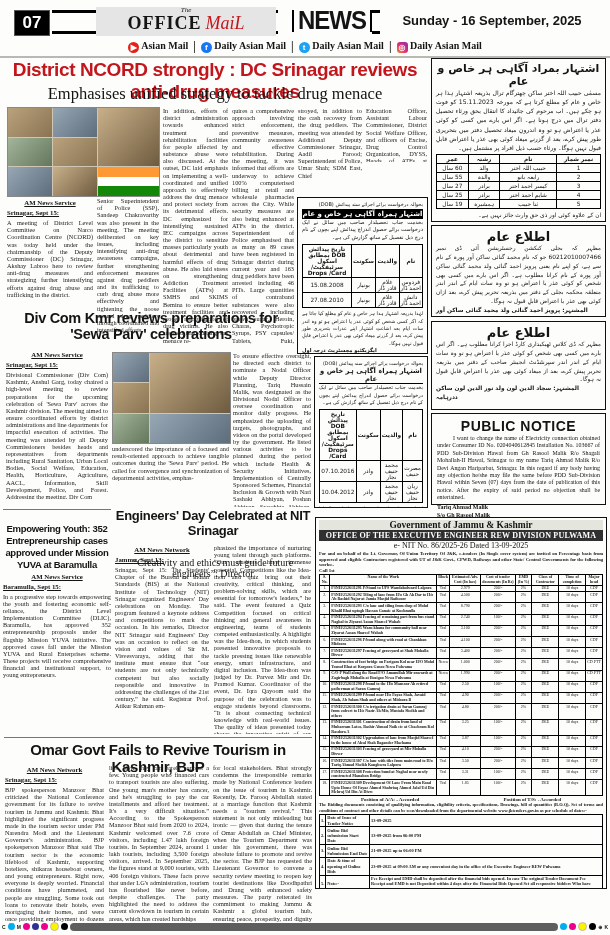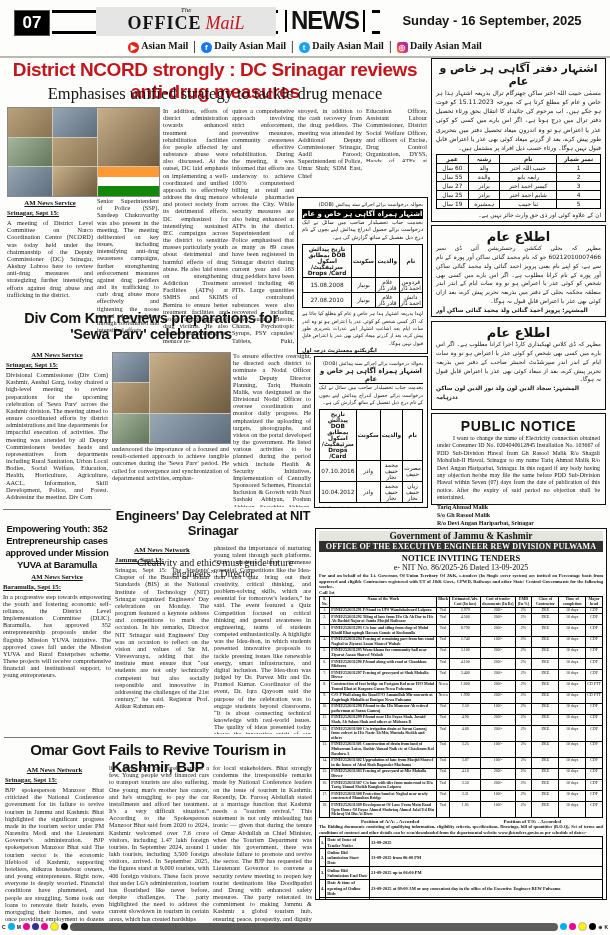--- a/index.html
+++ b/index.html
@@ -13,21 +13,21 @@
   .dateline{font-weight:bold;text-decoration:underline;font-size:6.8px;margin-bottom:3px;}
   .center{text-align:center;}
   
   #pageno{left:14px;top:10px;width:34px;height:24px;background:#000;color:#fff;
           font-size:17px;font-weight:bold;text-align:center;line-height:24px;border:1px solid #555;}
   .mast-rule{left:52px;width:552px;height:3px;background:#000;}
   #logo{left:96px;top:7px;width:180px;height:29px;background:#e5e5e5;text-align:center;line-height:1;}
   #logo .the{font-size:7px;font-style:italic;display:block;}
   #logo .asian{font-size:18px;font-weight:bold;letter-spacing:1px;}
   #logo .mail{font-size:18px;font-weight:normal;font-style:italic;}
-  #news-banner{left:278px;top:6px;width:94px;height:30px;background:#fdfdfb;display:flex;align-items:center;justify-content:center;gap:4px;}
+  #news-banner{left:278px;top:6px;width:94px;height:30px;background:#fdfdfb;display:flex;align-items:center;justify-content:flex-end;gap:4px;}
   #news-banner .bar{width:2px;height:22px;background:#000;}
   #news-banner .news{font-size:24px;font-weight:bold;letter-spacing:-1px;transform:scaleY(1.05);}
   #date-banner{left:380px;top:8px;width:224px;height:26px;background:#fdfdfb;
                font-size:13px;font-weight:bold;text-align:center;line-height:26px;}
   #social{left:0;top:38px;width:610px;height:16px;display:flex;align-items:center;justify-content:center;gap:5px;font-size:10px;font-weight:bold;}
   .soc-sep{font-size:12px;font-weight:bold;color:#222;}
   .soc-ic{display:inline-block;width:11px;height:11px;border-radius:50%;color:#fff;font-size:8px;
           line-height:11px;text-align:center;vertical-align:-1px;font-family:"Liberation Sans",sans-serif;}
   #divider-top{left:0;top:56px;width:610px;height:2px;background:#b9b9b4;}
   
@@ -230,21 +230,21 @@
   <div class="abs sans art-headline" style="left:4px;top:737px;width:308px;font-size:15px;border-top:1px solid #777;padding-top:3px;">Omar Govt Fails to Revive Tourism in Kashmir, BJP</div>
   <div class="abs" style="left:5px;top:764px;width:99px;height:168px;">
     <div class="byline">AM News Network</div>
     <div class="dateline">Srinagar, Sept 15:</div>
     <div class="bodytxt" style="height:138px">BJP spokesperson Manzoor Bhat criticized the National Conference government for its failure to revive tourism in Jammu and Kashmir. Bhat highlighted the significant progress made in the tourism sector under PM Narendra Modi and the Lieutenant Governor's administration. BJP spokesperson Manzoor Bhat said The tourism sector is the economic lifeblood of Kashmir, supporting hoteliers, shikaras houseboat owners, and young entrepreneurs. Right now, everyone is deeply worried. Financial conditions have plummeted, and people are struggling. Some took out loans to renovate their hotels, even mortgaging their homes, and were once providing employment to dozens of fami-</div>
   </div>
   <div class="abs bodytxt" style="left:109px;top:764px;width:100px;height:158px;">lies. Now, they can barely support a few. Young people who financed cars to transport tourists are also suffering. One young man's mother has cancer, and he's struggling to pay the car installments and afford her treatment. It's a very difficult situation.” According to the Spokesperson Manzoor Bhat said from 2020 to 2024, Kashmir welcomed over 7.6 crore visitors, including 1.47 lakh foreign tourists. In September 2024, around 1 lakh tourists, including 3,500 foreign visitors, arrived. In September 2025, the figures stand at 9,000 tourists, with 406 foreign visitors. These facts prove that under LG's administration, tourism has flourished like never before, despite challenges. The party highlighted the need to address the current slowdown in tourism in certain areas, which has created hardships</div>
   <div class="abs bodytxt" style="left:213px;top:764px;width:99px;height:158px;">for local stakeholders. Bhat strongly condemns the irresponsible remarks made by National Conference leaders on the issue of tourism in Kashmir. Recently, Dr. Farooq Abdullah stated at a marriage function that Kashmir needs a “tourism revival.” This statement is not only misleading but ironic — given that during the tenure of Omar Abdullah as Chief Minister, when the Tourism Department was under his government, there was absolute failure to promote and revive the sector. The BJP has requested the Lieutenant Governor to convene a security review meeting to reopen key tourist destinations like Doodhpathri and Drang with enhanced safety measures. The party reiterated its commitment to making Jammu &amp; Kashmir a global tourism hub, ensuring peace, prosperity, and dignity for all citizens.</div>
 
   <div class="abs urdu-box" style="left:431px;top:58px;width:175px;height:164px;">
-    <div class="urdu-title" style="font-size:11px;">اشتہار دفتر آگاہی ہر خاص و عام</div>
+    <div class="urdu-title" style="font-size:11px;">اشتہار بمراد آگاہی ہر خاص و عام</div>
     <div class="urdu" style="font-size:6.1px">مسمٰی حبیب اللہ اختر ساکن چھترگام ترال بذریعہ اشتہار ہذا ہر خاص و عام کو مطلع کرتا ہے کہ مورخہ 15.11.2023 کو فوت ہو چکے ہیں۔ اب مرحوم کی جائیداد کا انتقال بحق ورثاء تحصیل دفتر ترال میں درج ہونا ہے۔ اگر اس بارے میں کسی کو کوئی عذر یا اعتراض ہو تو وہ اندرونِ میعاد تحصیل دفتر میں بتحریری طور پیش کرے، بعد از گزرنے میعاد کوئی بھی عذر یا اعتراض قابلِ قبول نہیں ہوگا۔ ورثاء حسب ذیل افراد پر مشتمل ہیں۔</div>
     <table class="urdu-table">
       <thead>
           <tr>
             <th>نمبر شمار</th>
             <th>نام</th>
             <th>رشتہ</th>
             <th>عمر</th>
           </tr>
         </thead>
@@ -300,24 +300,23 @@
   <div class="abs" id="public-notice" style="left:431px;top:413px;width:175px;height:92px;">
     <div class="pn-title sans">PUBLIC NOTICE</div>
     <div class="pn-body">I want to change the name of Electricity connection obtained under Consumer ID No. 0204040612845 Installation No. 103667 of PDD Sub-Division Hawal from Gh Rasool Malik R/o Shagali Mohallah-II Hawal, Srinagar to my name Tariq Ahmad Malik R/o Devi Angan Hariparbat, Srinagar. In this regard if any body having any objection he/she may file the same before PDD Sub-Division Hawal within Seven (07) days from the date of publication of this notice. After the expiry of said period no objection shall be entertained.</div>
     <div class="pn-sign">
       <div>Tariq Ahmad Malik</div>
       <div>S/o Gh Rasool Malik</div>
       <div>R/o Devi Angan Hariparbat, Srinagar</div>
     </div>
   </div>
 
-  <div class="abs" id="tender" style="left:315px;top:528px;width:292px;height:372px;">
+  <div class="abs" id="tender" style="left:315px;top:517px;width:292px;height:372px;">
     <div class="gov serif">Government of Jammu &amp; Kashmir</div>
     <div class="office serif">OFFICE OF THE EXECUTIVE ENGINEER REW DIVISION PULWAMA</div>
-    <div class="nit1 serif">NOTICE INVITING TENDERS</div>
     <div class="nit2 serif">e- NIT No. 86/2025-26 Dated 13-09-2025</div>
     <div class="intro">For and on behalf of the Lt. Governor, Of Union Territory Of J&amp;K, e-tenders (In Single cover system) are invited on Percentage basis from approved and eligible Contractors registered with UT of J&amp;K Govt., CPWD, Railways and other State/ Central Governments for the following works:-</div>
     <div class="call">Call 1st</div>
     <table id="tender-table">
       <thead>
           <tr>
             <th>S. No.</th>
             <th>Name of the Work</th>
             <th>Block</th>
             <th>Estimated Adv. Cost (In lacs)</th>

